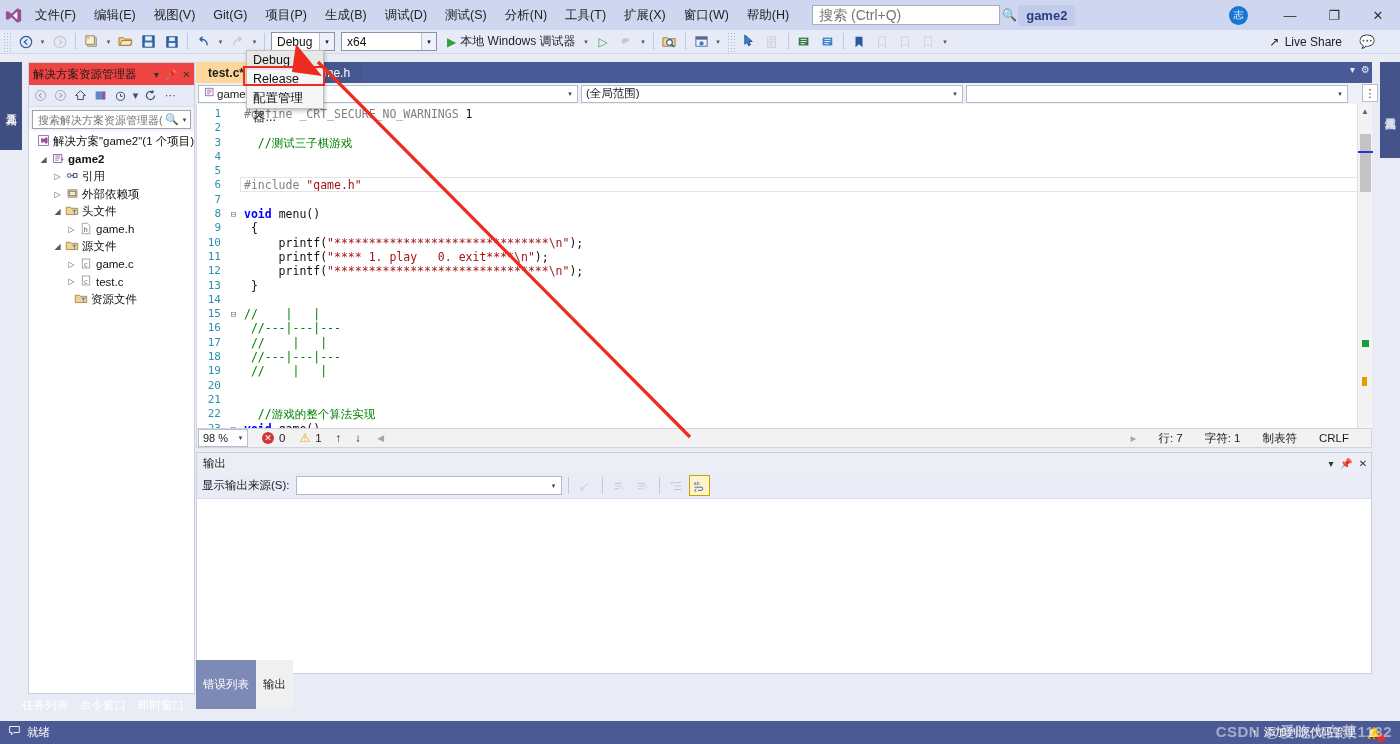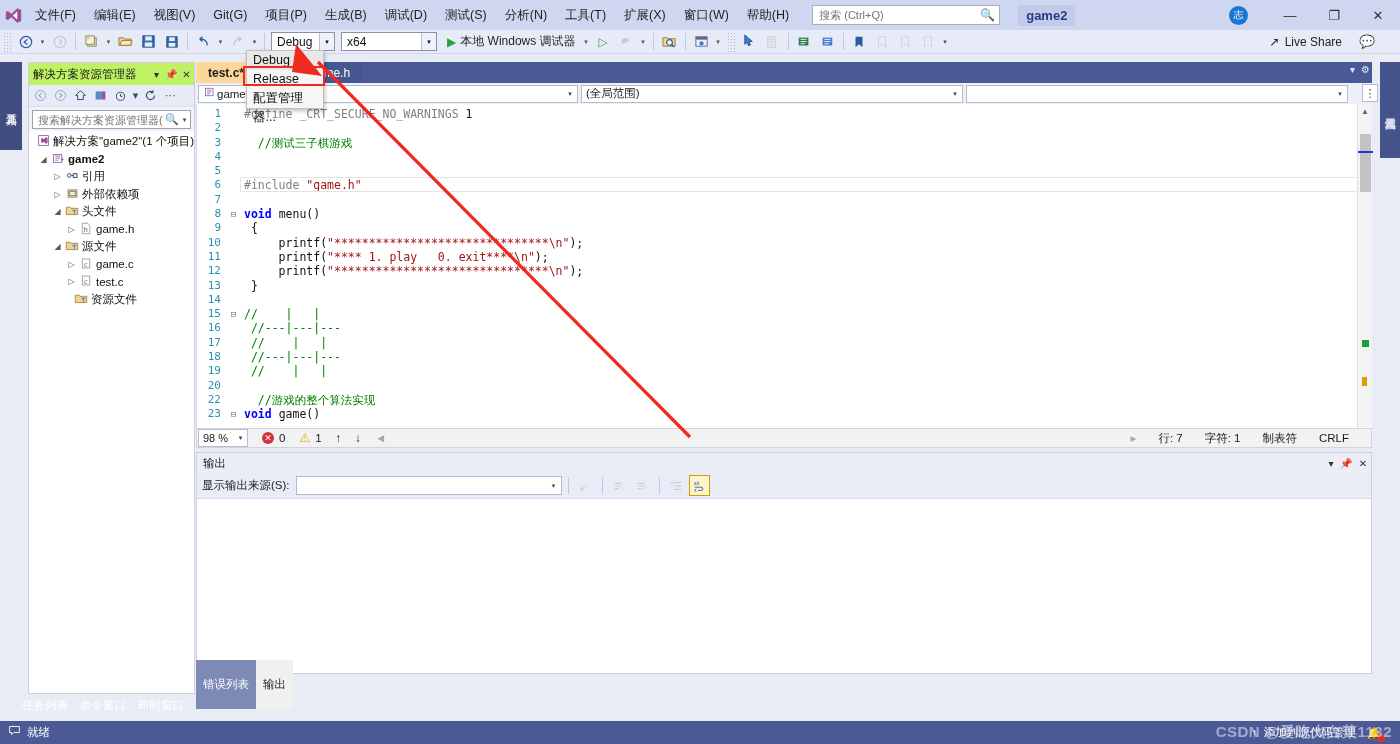--- a/index.html
+++ b/index.html
@@ -33,21 +33,21 @@
     padding: 0 9px; height: 30px; line-height: 30px;
     font-size: 12.5px; color: #1e1e1e; cursor: default; white-space: nowrap;
   }
   .search-box {
     margin-left: 14px;
     width: 188px; height: 20px;
     background: #ffffff; border: 1px solid #a6aebd;
     display: flex; align-items: center; padding: 0 4px;
   }
   .search-box input {
-    border: none; outline: none; flex: 1; font-size: 11px;
+    border: none; outline: none; flex: 1; font-size: 14px;
     color: #6d6d6d; background: transparent;
     font-family: "Liberation Sans", sans-serif;
   }
   .search-box .mag { color: #444; font-size: 12px; }
   .proj-title {
     margin-left: 18px; font-size: 13px; font-weight: bold; color: #2b3a86;
     background: #c2cbea; padding: 3px 8px; border-radius: 2px;
   }
   .win-controls {
     position: absolute; right: 0; top: 0; height: 30px; display: flex; align-items: center;
@@ -110,21 +110,21 @@
   .fb-icon { position: absolute; right: 24px; top: 4px; font-size: 13px; color: #333; }
 
   
   .se-panel {
     position: absolute; left: 28px; top: 62px; width: 167px; height: 632px;
     background: #f2f3f7; border: 1px solid #cbd0e0;
     display: flex; flex-direction: column;
   }
   .se-header {
     height: 22px; display: flex; align-items: center;
-    background: #bef264; padding-left: 4px;
+    background: #ef4444; padding-left: 4px;
   }
   .se-title { font-size: 11.5px; color: #1a1a1a; flex: 1; white-space: nowrap; overflow: hidden; }
   .se-hbtn { width: 15px; text-align: center; font-size: 10px; color: #333; }
   .se-toolbar {
     height: 22px; display: flex; align-items: center; gap: 1px;
     background: #e7ebf7; border-bottom: 1px solid #d9dcea; padding-left: 2px;
   }
   .se-tb {
     width: 19px; height: 19px; display: flex; align-items: center; justify-content: center;
     font-size: 11px; color: #3f4f73;
@@ -763,20 +763,21 @@
           <div class="cline"><span class="lnum">11</span><span class="fold"></span><span class="ctext"><span class="fn">     printf(</span><span class="str">"**** 1. play   0. exit****\n"</span><span class="fn">);</span></span></div>
           <div class="cline"><span class="lnum">12</span><span class="fold"></span><span class="ctext"><span class="fn">     printf(</span><span class="str">"*******************************\n"</span><span class="fn">);</span></span></div>
           <div class="cline"><span class="lnum">13</span><span class="fold"></span><span class="ctext"><span class="fn"> }</span></span></div>
           <div class="cline"><span class="lnum">14</span><span class="fold"></span><span class="ctext"></span></div>
           <div class="cline"><span class="lnum">15</span><span class="fold">⊟</span><span class="ctext"><span class="cmt">//    |   |</span></span></div>
           <div class="cline"><span class="lnum">16</span><span class="fold"></span><span class="ctext"><span class="cmt"> //---|---|---</span></span></div>
           <div class="cline"><span class="lnum">17</span><span class="fold"></span><span class="ctext"><span class="cmt"> //    |   |</span></span></div>
           <div class="cline"><span class="lnum">18</span><span class="fold"></span><span class="ctext"><span class="cmt"> //---|---|---</span></span></div>
           <div class="cline"><span class="lnum">19</span><span class="fold"></span><span class="ctext"><span class="cmt"> //    |   |</span></span></div>
           <div class="cline"><span class="lnum">20</span><span class="fold"></span><span class="ctext"></span></div>
+          <div class="cline"><span class="lnum">21</span><span class="fold"></span><span class="ctext"></span></div>
           <div class="cline"><span class="lnum">22</span><span class="fold"></span><span class="ctext"><span class="cmt">  //游戏的整个算法实现</span></span></div>
           <div class="cline"><span class="lnum">23</span><span class="fold">⊟</span><span class="ctext"><span class="kw">void</span><span class="fn"> game()</span></span></div>
         </div>
       <div class="cur-line-box"></div>
     </div>
 
     <div class="vscroll">
       <div class="vs-arrow">▲</div>
       <div class="vs-thumb"></div>
       <div class="vs-blueline"></div>

